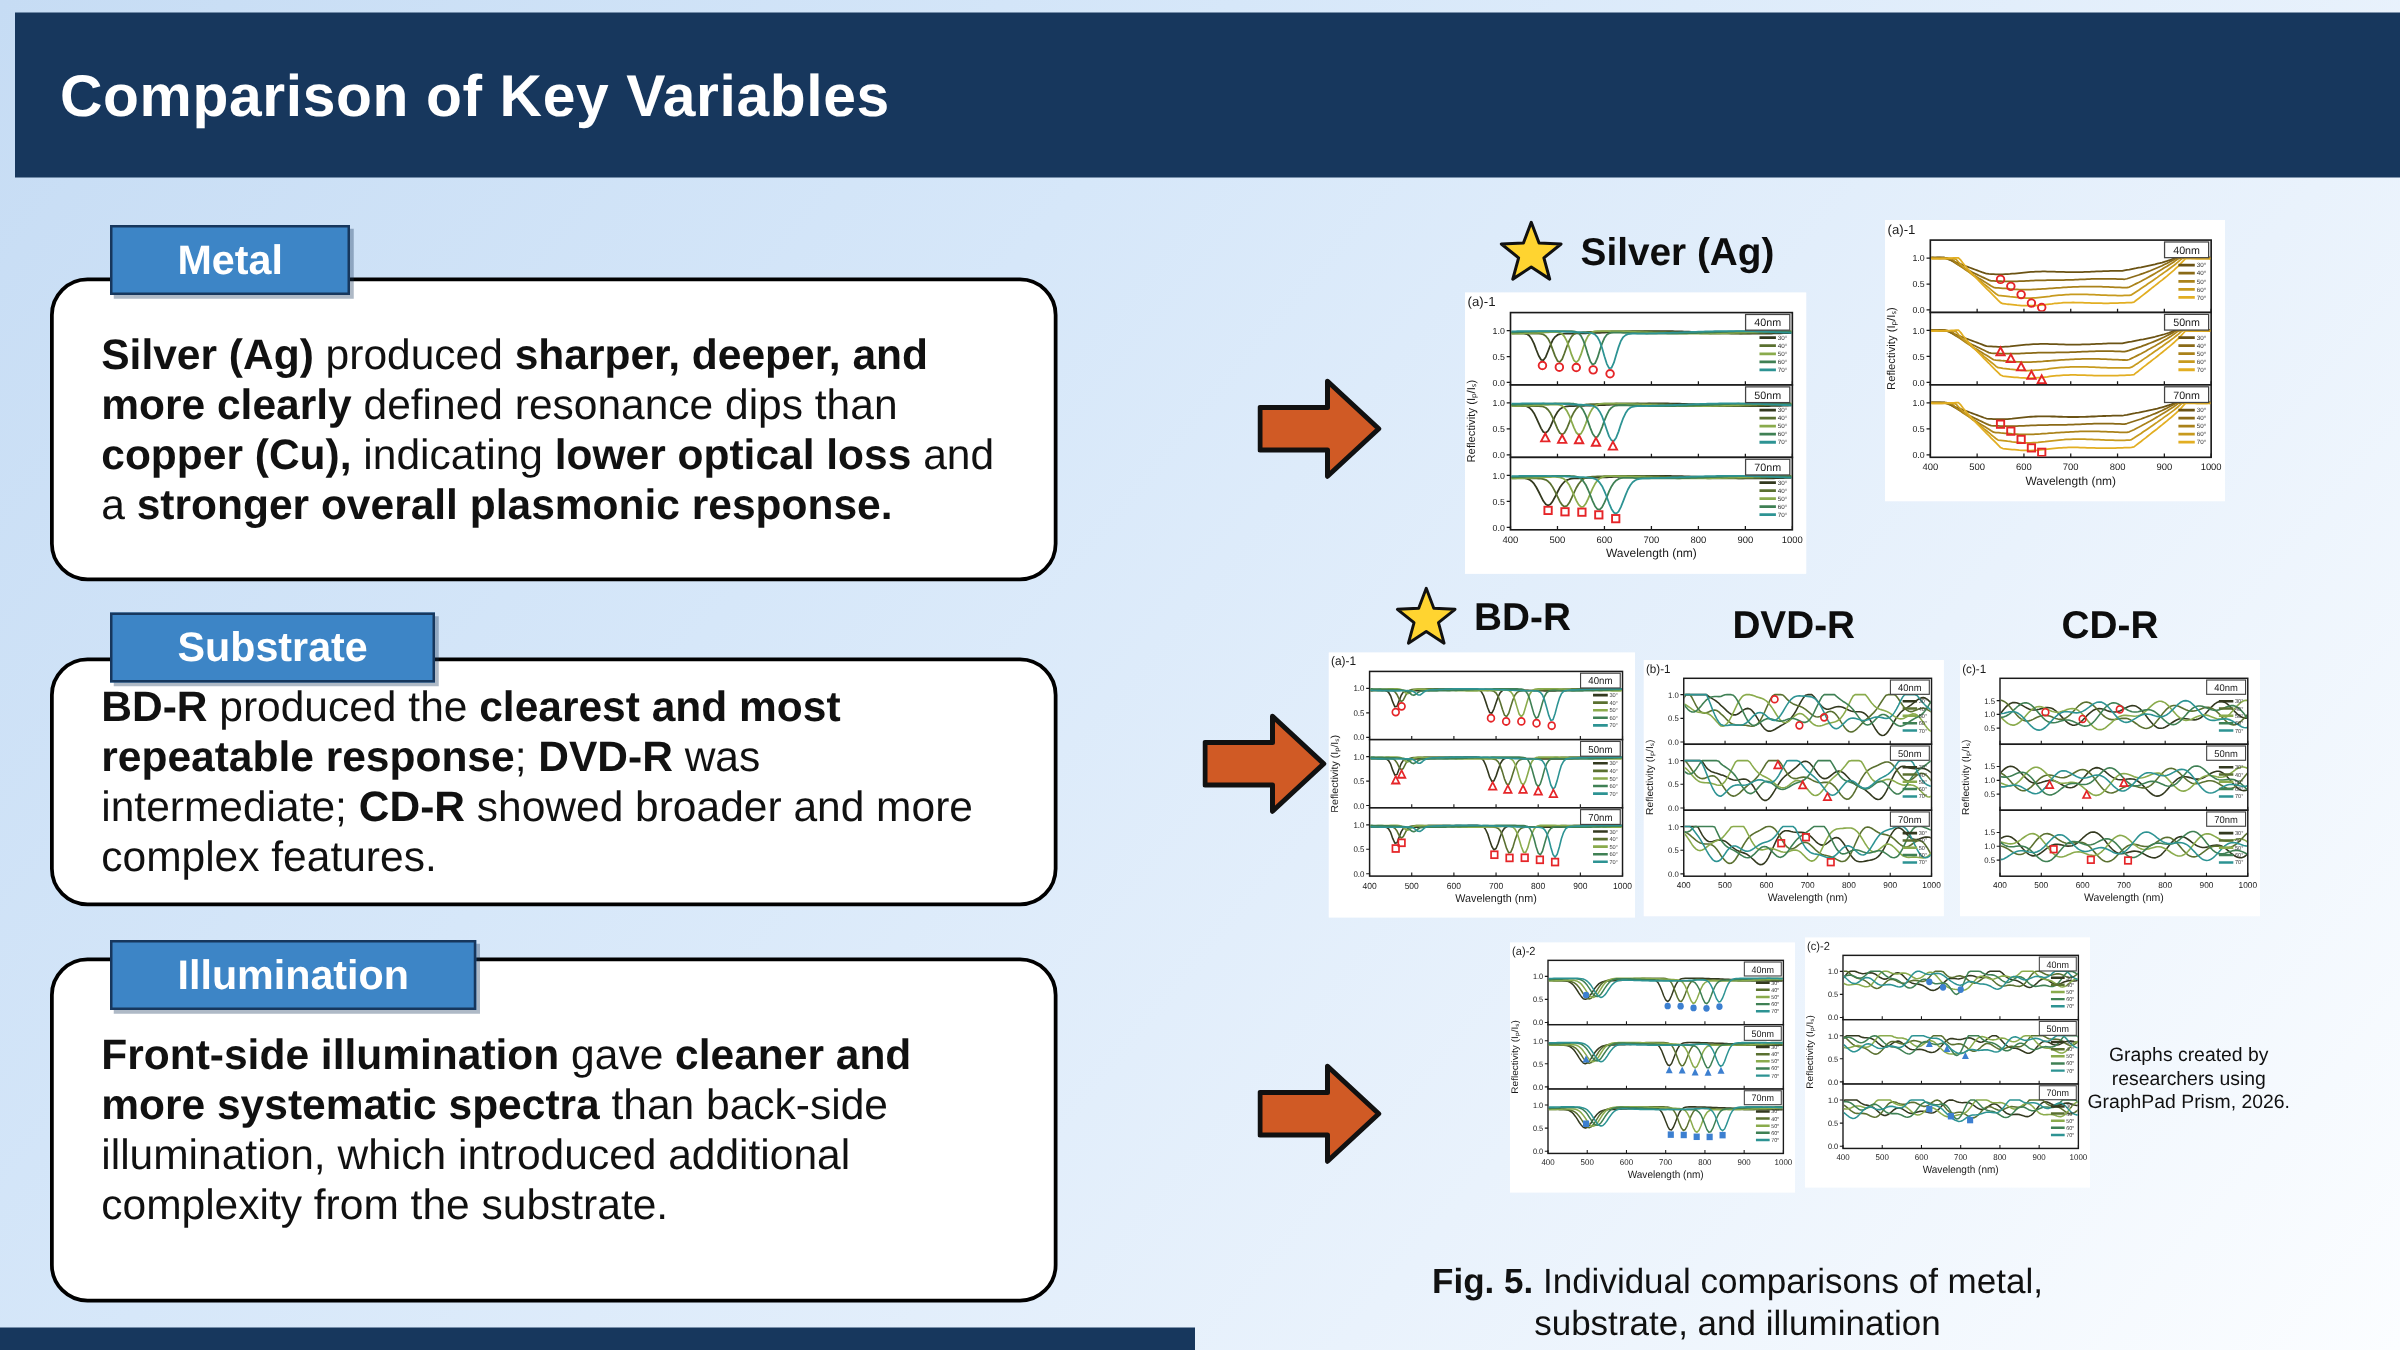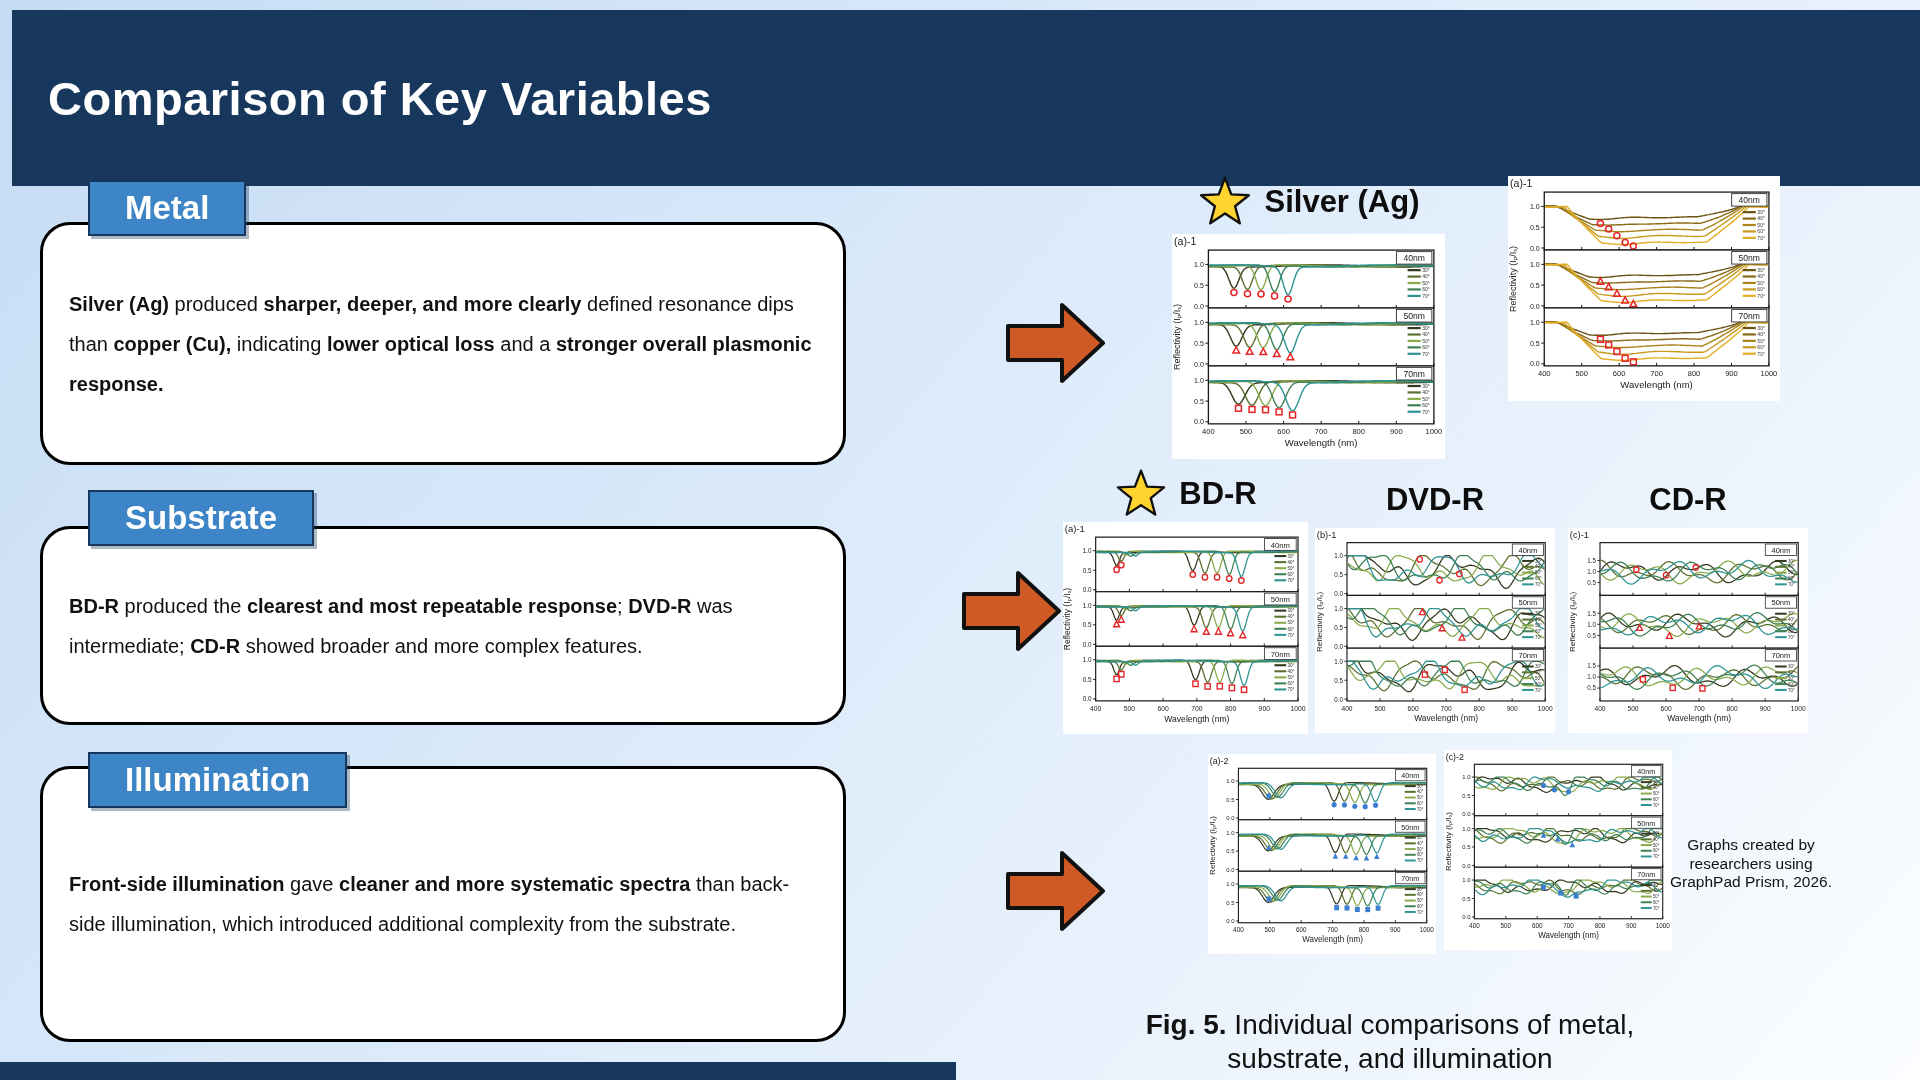--- a/index.html
+++ b/index.html
@@ -1,34 +1,34 @@
 <!DOCTYPE html>
 <html><head>
 <meta charset="utf-8">
 <style>
   html,body{margin:0;padding:0}
   body{
     width:1920px;height:1080px;overflow:hidden;position:relative;
     font-family:"Liberation Sans",sans-serif;
     background:linear-gradient(130deg,#c6dcf4 0%,#d6e7f9 35%,#e9f2fc 70%,#fbfdff 100%);
   }
-  .header{position:absolute;left:12px;top:10px;right:0;height:176px;background:#17375d;display:flex;align-items:center;z-index:2}
+  .header{position:absolute;left:12px;top:10px;right:0;height:132px;background:#17375d;display:flex;align-items:center;z-index:2}
   .header h1{color:#fff;font-size:47px;font-weight:bold;margin:0 0 0 36px;letter-spacing:.5px}
   .footer{position:absolute;left:0;top:1062px;width:956px;height:18px;background:#17375d}
 
   .secbox{position:absolute;left:40px;width:806px;background:#fff;border:3.5px solid #000;border-radius:30px;
     display:flex;flex-direction:column;justify-content:center;padding:12px 26px;box-sizing:border-box;z-index:1}
   #box-metal{top:222px;height:243px}
   #box-substrate{top:526px;height:199px}
   #box-illumination{top:766px;height:276px}
-  .boxtext{font-size:20px;line-height:40px;color:#111;margin:0}
+  .boxtext{font-size:34px;line-height:40px;color:#111;margin:12px}
   .boxtext .b{font-weight:bold}
 
   .tab{position:absolute;left:88px;background:#3d85c6;border:2.5px solid #17375d;color:#fff;font-weight:bold;
-    font-size:33px;display:flex;align-items:center;justify-content:center;padding:0 35px;height:52px;z-index:5;
+    font-size:33px;display:flex;align-items:center;justify-content:center;padding:0 52px;height:52px;z-index:5;
     box-shadow:3px 3px 0 rgba(23,55,93,.35)}
   #tab-metal{top:180px}
   #tab-substrate{top:490px}
   #tab-illumination{top:752px}
 
   .arrow{position:absolute;width:100px;height:90px;z-index:3}
   #arrow-1{left:1006px;top:298px}
   #arrow-2{left:962px;top:566px}
   #arrow-3{left:1006px;top:846px}
 

